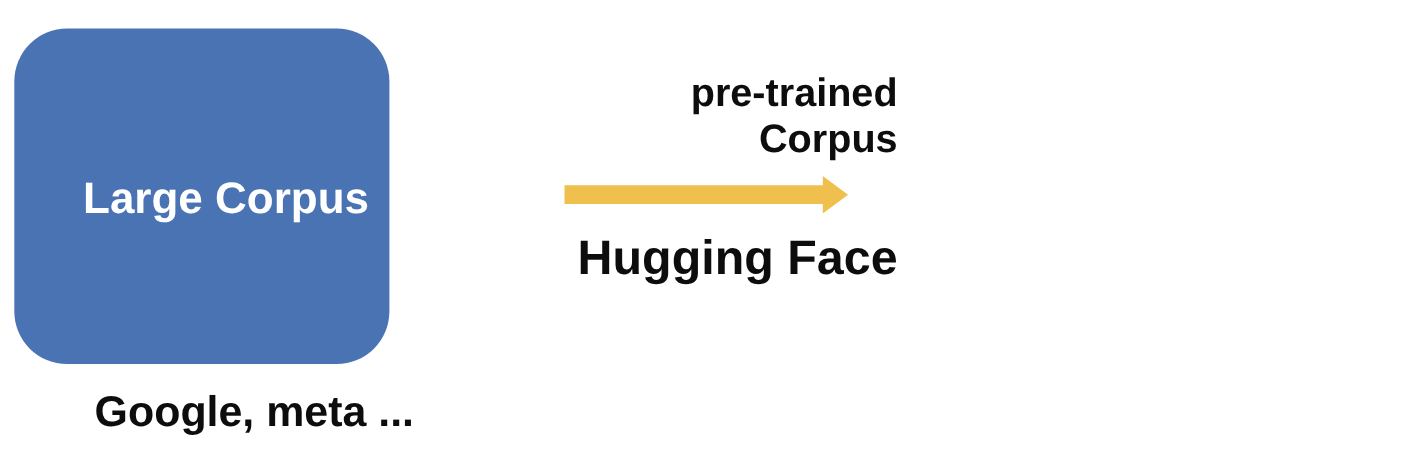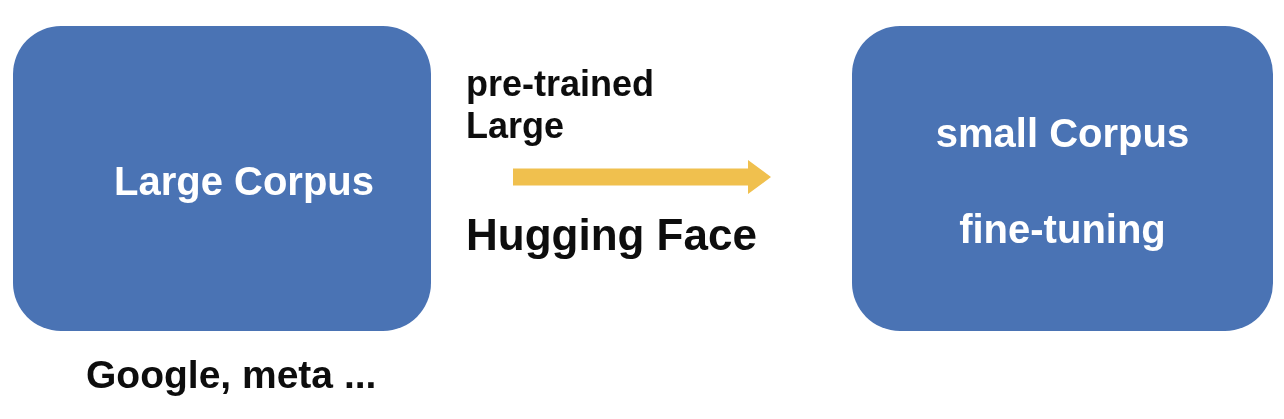--- a/index.html
+++ b/index.html
@@ -27,38 +27,38 @@
     height: 305px;
     background: var(--box_fill);
     border-radius: 48px;
     display: flex;
     flex-direction: column;
     align-items: center;
     justify-content: center;
     gap: 50px;
     padding-top: 5px;
   }
-  .box-left  { left: 13px;  width: 418px; padding-left: 44px; }
+  .box-left  { left: 13px;  width: 341px; padding-left: 44px; }
   .box-right { left: 852px; width: 421px; }
 
   .box-line {
     display: block;
     color: var(--box_text);
     font-size: 40px;
     font-weight: bold;
     line-height: 46px;
     white-space: nowrap;
     text-align: center;
   }
 
   .mid-label {
     position: absolute;
     left: 466px;
     width: 350px;
-    text-align: left;
+    text-align: right;
     color: var(--label_text);
     font-weight: bold;
     white-space: nowrap;
   }
   .mid-label-top {
     top: 63px;
     font-size: 36px;
     line-height: 42px;
   }
   .mid-label-top span { display: block; }
@@ -93,29 +93,25 @@
 <body>
 
 <div class="canvas">
 
   <div class="box box-left">
     <span class="box-line">Large Corpus</span>
   </div>
 
   <div class="mid-label mid-label-top">
     <span>pre-trained</span>
-    <span>Large</span>
+    <span>Corpus</span>
   </div>
 
   <svg class="arrow" viewBox="0 0 258 34" aria-hidden="true">
     <polygon points="0,8.5 235,8.5 235,0 258,17 235,34 235,25.5 0,25.5"></polygon>
   </svg>
 
   <div class="mid-label mid-label-bottom">Hugging Face</div>
 
-  <div class="box box-right">
-    <span class="box-line">small Corpus</span>
-    <span class="box-line">fine-tuning</span>
-  </div>
 
   <div class="caption">Google, meta ...</div>
 
 </div>
 
 </body></html>

